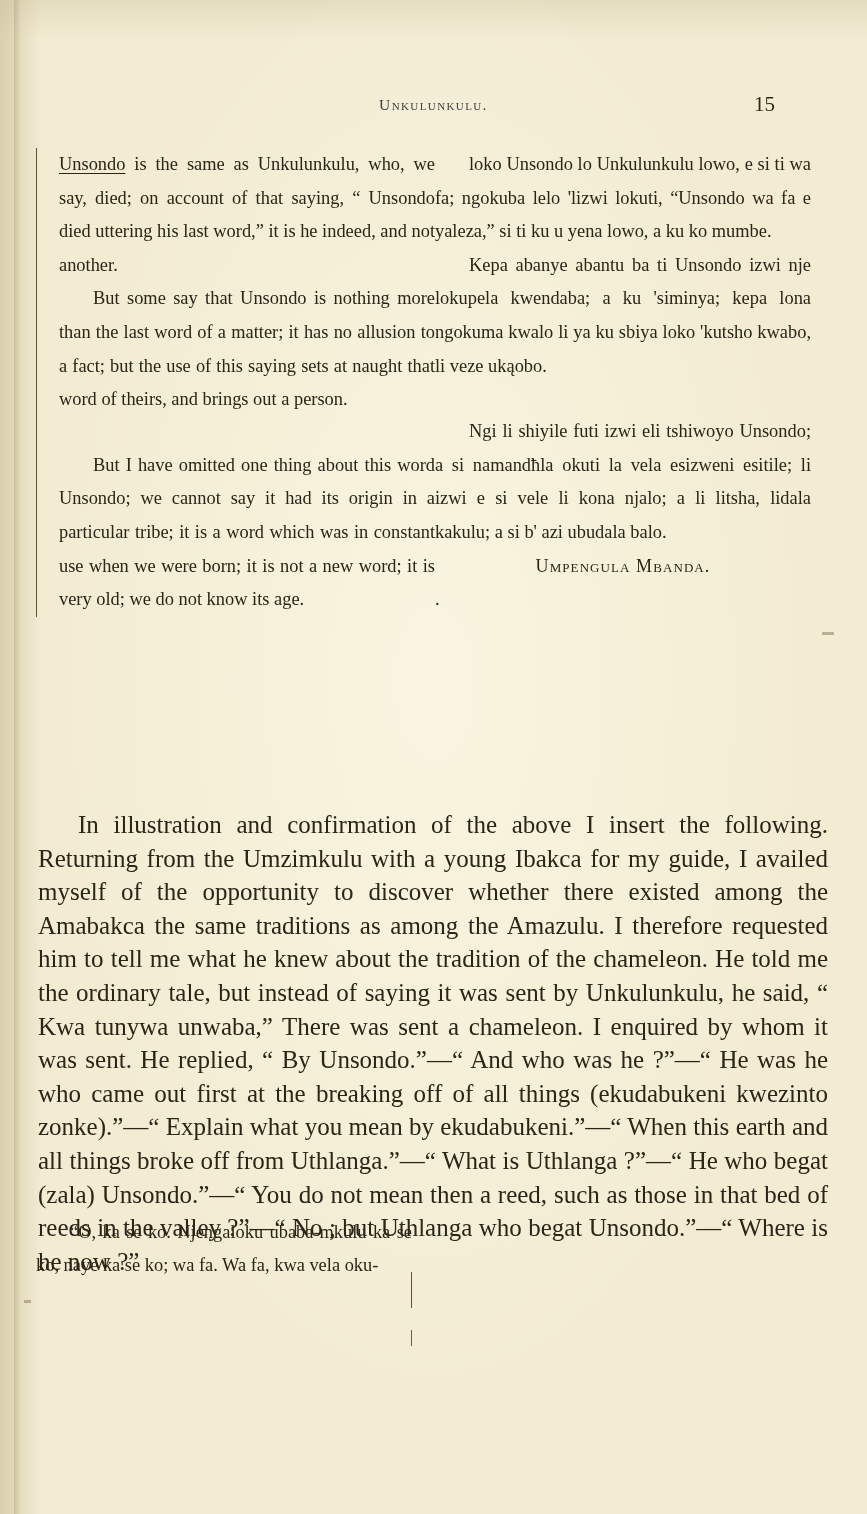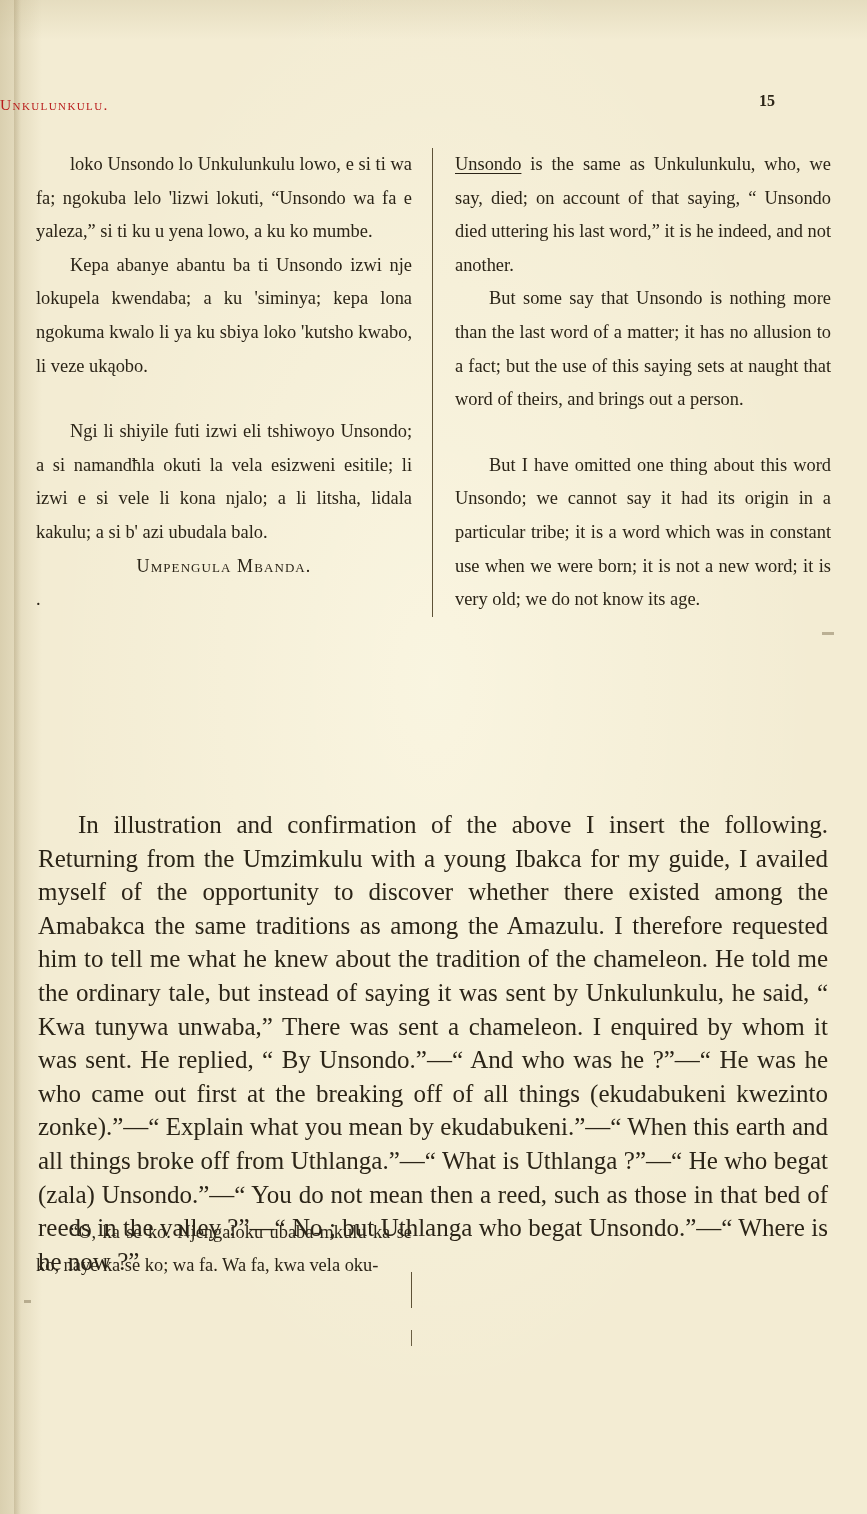--- a/index.html
+++ b/index.html
@@ -42,32 +42,32 @@
   .running-head {
     position: absolute;
     top: 96px;
     left: 0;
     right: 0;
     height: 22px;
   }
   .rh-title {
     position: absolute;
     left: 0; right: 0;
+    text-align: center;
     font-variant: small-caps;
     letter-spacing: 0.09em;
     font-size: 15.5px;
-    color: #b91c1c;
+    color: #404040;
   }
   .rh-folio {
     position: absolute;
     right: 92px;
     top: -4px;
-    font-size: 16px;
+    font-size: 21px;
     color: #2d2618;
-    font-weight: bold;
   }
 
   
   .cols {
     position: absolute;
     top: 148px;
     left: 36px;
     width: 795px;
     display: flex;
     gap: 0;
@@ -169,34 +169,34 @@
 
 <div class="content">
 
   <div class="running-head">
     <div class="rh-title">Unkulunkulu.</div>
     <div class="rh-folio">15</div>
   </div>
 
   <div class="cols">
 
+    <div class="col right">
+      <p class="noindent"><span><u class="underline-word">Unsondo</u> is the same as Unkulunkulu, who, we say, died; on account of that saying, “ Unsondo died uttering his last word,” it is he indeed, and not another.</span></p>
+      <p>But some say that Unsondo is nothing more than the last word of a matter; it has no allusion to a fact; but the use of this saying sets at naught that word of theirs, and brings out a person.</p>
+      <p class="gap">But I have omitted one thing about this word Unsondo; we cannot say it had its origin in a particular tribe; it is a word which was in constant use when we were born; it is not a new word; it is very old; we do not know its age.</p>
+    </div>
+
     <div class="col left">
       <p>loko Unsondo lo Unkulunkulu lowo, e si ti wa fa; ngokuba lelo 'lizwi lokuti, “Unsondo wa fa e yaleza,” si ti ku u yena lowo, a ku ko mumbe.</p>
       <p>Kepa abanye abantu ba ti Unsondo izwi nje lokupela kwendaba; a ku 'siminya; kepa lona ngokuma kwalo li ya ku sbiya loko 'kutsho kwabo, li veze ukąobo.</p>
       <p class="gap">Ngi li shiyile futi izwi eli tshiwoyo Unsondo; a si namandħla okuti la vela esizweni esitile; li izwi e si vele li kona njalo; a li litsha, lidala kakulu; a si b' azi ubudala balo.</p>
       <p class="signature">Umpengula Mbanda.</p>
       <span class="dot">.</span>
     </div>
 
-    <div class="col right">
-      <p class="noindent"><span><u class="underline-word">Unsondo</u> is the same as Unkulunkulu, who, we say, died; on account of that saying, “ Unsondo died uttering his last word,” it is he indeed, and not another.</span></p>
-      <p>But some say that Unsondo is nothing more than the last word of a matter; it has no allusion to a fact; but the use of this saying sets at naught that word of theirs, and brings out a person.</p>
-      <p class="gap">But I have omitted one thing about this word Unsondo; we cannot say it had its origin in a particular tribe; it is a word which was in constant use when we were born; it is not a new word; it is very old; we do not know its age.</p>
-    </div>
-
   </div>
 
   <div class="fullwidth">
     <p>In illustration and confirmation of the above I insert the following. Returning from the Umzimkulu with a young Ibakca for my guide, I availed myself of the opportunity to discover whether there existed among the Amabakca the same traditions as among the Amazulu. I therefore requested him to tell me what he knew about the tradition of the chameleon. He told me the ordinary tale, but instead of saying it was sent by Unkulunkulu, he said, “ Kwa tunywa unwaba,” There was sent a chameleon. I enquired by whom it was sent. He replied, “ By Unsondo.”—“ And who was he ?”—“ He was he who came out first at the breaking off of all things (ekudabukeni kwezinto zonke).”—“ Explain what you mean by ekudabukeni.”—“ When this earth and all things broke off from Uthlanga.”—“ What is Uthlanga ?”—“ He who begat (zala) Unsondo.”—“ You do not mean then a reed, such as those in that bed of reeds in the valley ?”—“ No ; but Uthlanga who begat Unsondo.”—“ Where is he now ?”</p>
   </div>
 
   <div class="divider-bottom"></div>
   <div class="divider-bottom d2"></div>
 
   <div class="cols-bottom">

